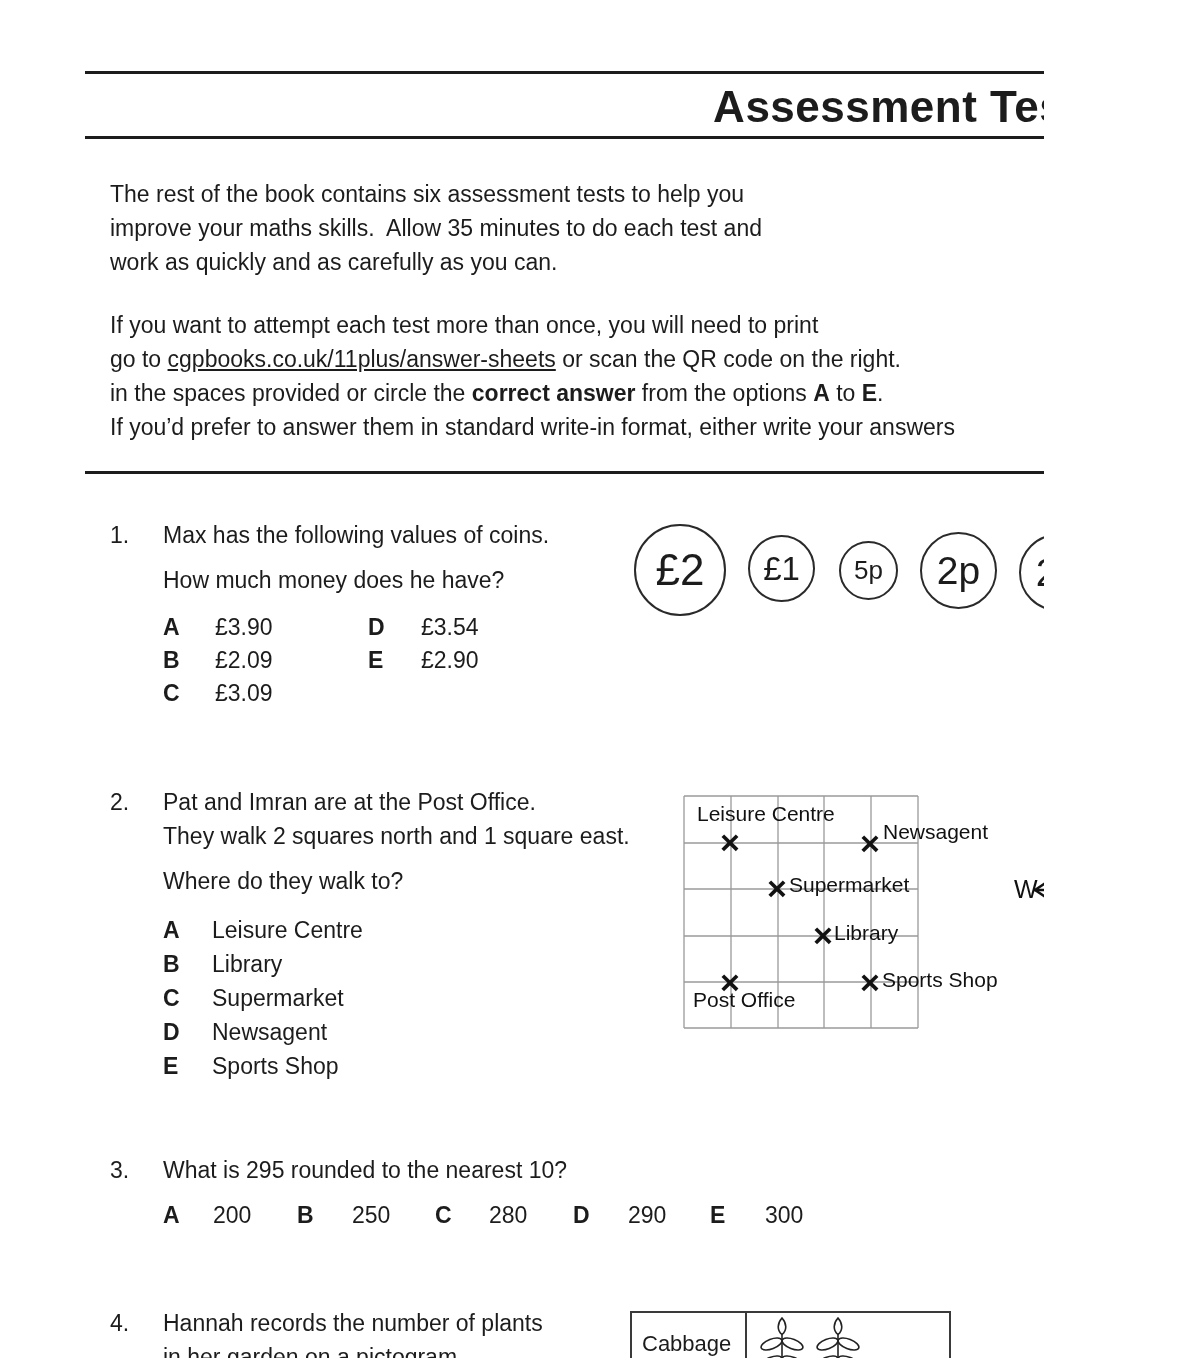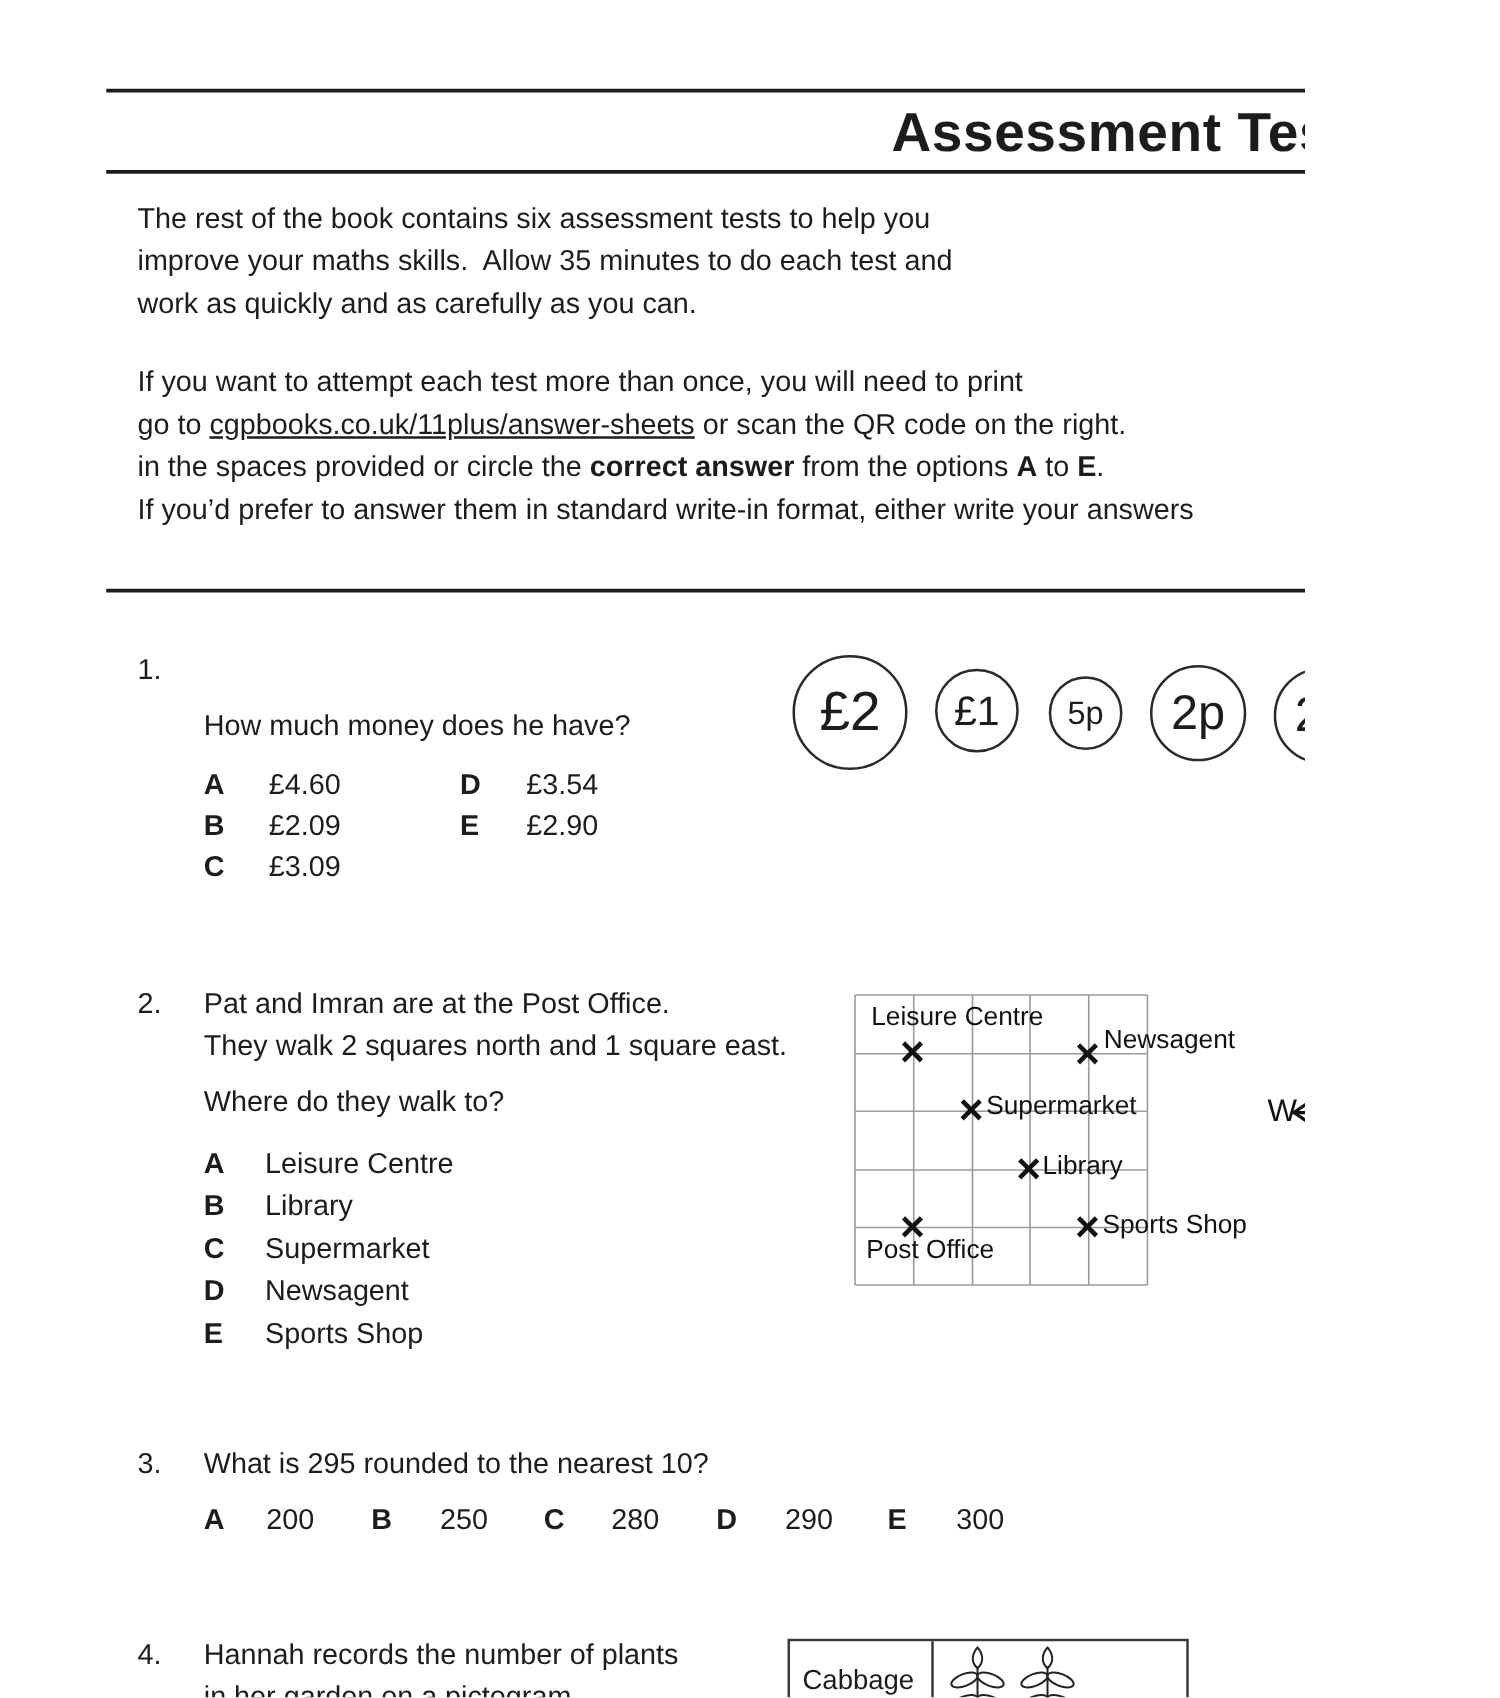--- a/index.html
+++ b/index.html
@@ -1,18 +1,18 @@
 <!DOCTYPE html>
 <html><head>
 <meta charset="utf-8">
 <style>
   html,body{margin:0;padding:0;background:#fff;}
   .page{position:relative;width:1044px;height:1358px;background:#ffffff;overflow:hidden;
         font-family:"Liberation Sans",sans-serif;color:#1c1c1c;}
-  .abs{position:absolute;}
+  .abs{position:absolute;margin-top:20px;}
   .rule{position:absolute;left:85px;width:1032px;height:3px;background:#1c1c1c;}
   .pgnum{position:absolute;left:1082px;top:26px;font-size:27px;}
   .title{position:absolute;left:85px;top:82px;width:1032px;text-align:right;
          font-size:44px;font-weight:bold;letter-spacing:.5px;}
   .line{font-size:23px;line-height:34px;white-space:pre;}
   .b{font-weight:bold;}
   .u{text-decoration:underline;}
   .qnum{position:absolute;left:110px;font-size:23px;line-height:34px;}
   .qtext{position:absolute;left:163px;font-size:23px;line-height:34px;white-space:pre;}
   .optgrid{position:absolute;left:163px;display:grid;font-size:23px;line-height:33px;}
@@ -51,41 +51,42 @@
   <div class="abs" style="left:110px;top:288px">
     <div class="line">If you want to attempt each test more than once, you will need to print</div>
     <div class="line"><span>go to </span><span class="u">cgpbooks.co.uk/11plus/answer-sheets</span><span> or scan the QR code on the right.</span></div>
     <div class="line"><span>in the spaces provided or circle the </span><span class="b">correct answer</span><span> from the options </span><span class="b">A</span><span> to </span><span class="b">E</span><span>.</span></div>
     <div class="line">If you’d prefer to answer them in standard write-in format, either write your answers</div>
   </div>
 
   <div class="rule" style="top:471px"></div>
 
   <div class="qnum" style="top:518px">1.</div>
+  <div class="qtext" style="top:518px">Max has the following values of coins.</div>
   <div class="qtext" style="top:563px">How much money does he have?</div>
 
   <div class="coin" style="left:634px;top:524px;width:88px;height:88px;font-size:44px">
       <span>£2</span>
     </div>
   <div class="coin" style="left:748px;top:535px;width:63px;height:63px;font-size:33px">
       <span>£1</span>
     </div>
   <div class="coin" style="left:839px;top:541px;width:55px;height:55px;font-size:26px">
       <span>5p</span>
     </div>
   <div class="coin" style="left:920px;top:532px;width:73px;height:73px;font-size:39px">
       <span>2p</span>
     </div>
   <div class="coin" style="left:1019px;top:534px;width:73px;height:73px;font-size:39px">
       <span>2p</span>
     </div>
 
   <div class="optgrid" style="top:611px;grid-template-columns:52px 153px 53px 120px">
     <span class="letter">A</span>
-    <span>£4.60</span>
+    <span>£3.90</span>
     <span class="letter">D</span>
     <span>£3.54</span>
     <span class="letter">B</span>
     <span>£2.09</span>
     <span class="letter">E</span>
     <span>£2.90</span>
     <span class="letter">C</span>
     <span>£3.09</span>
     <span></span>
       <span></span>

